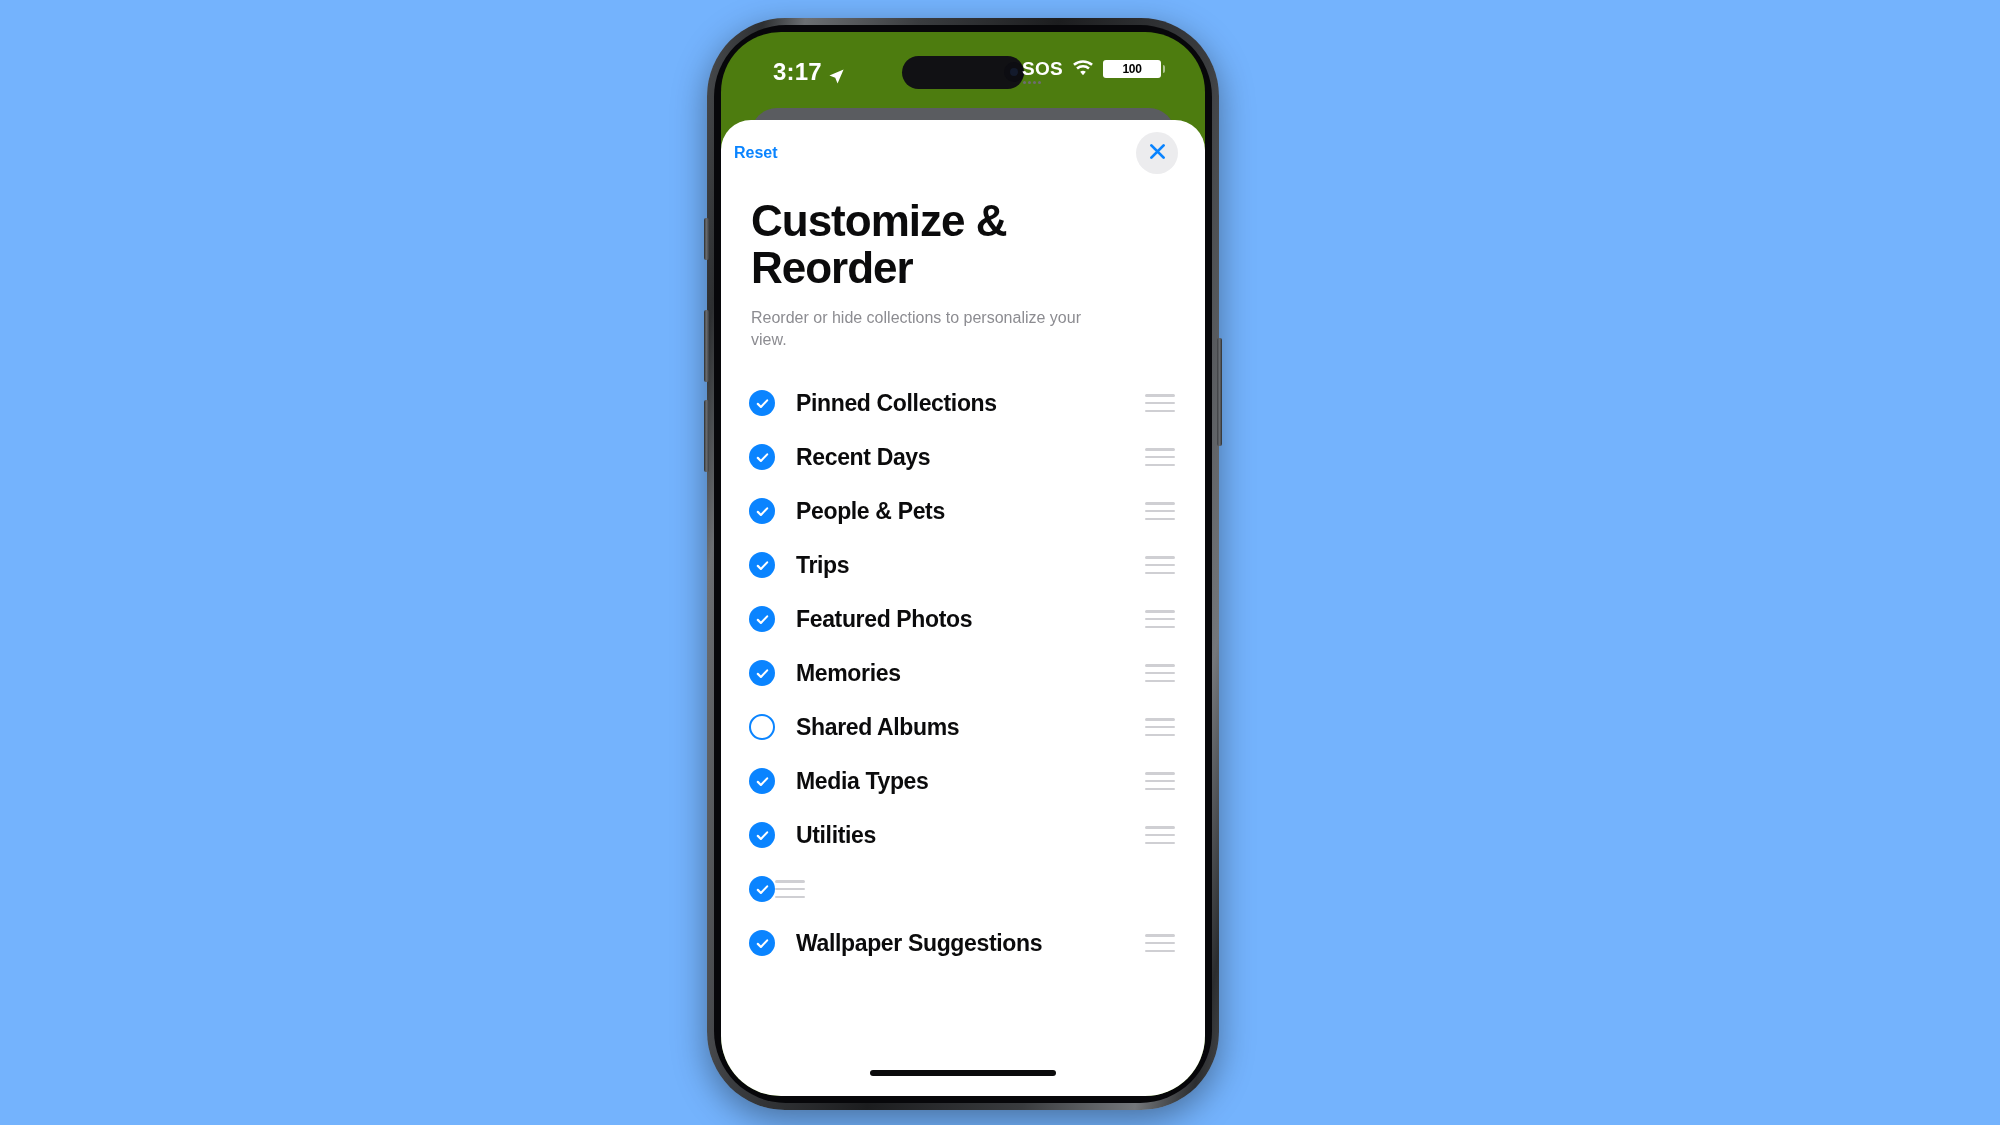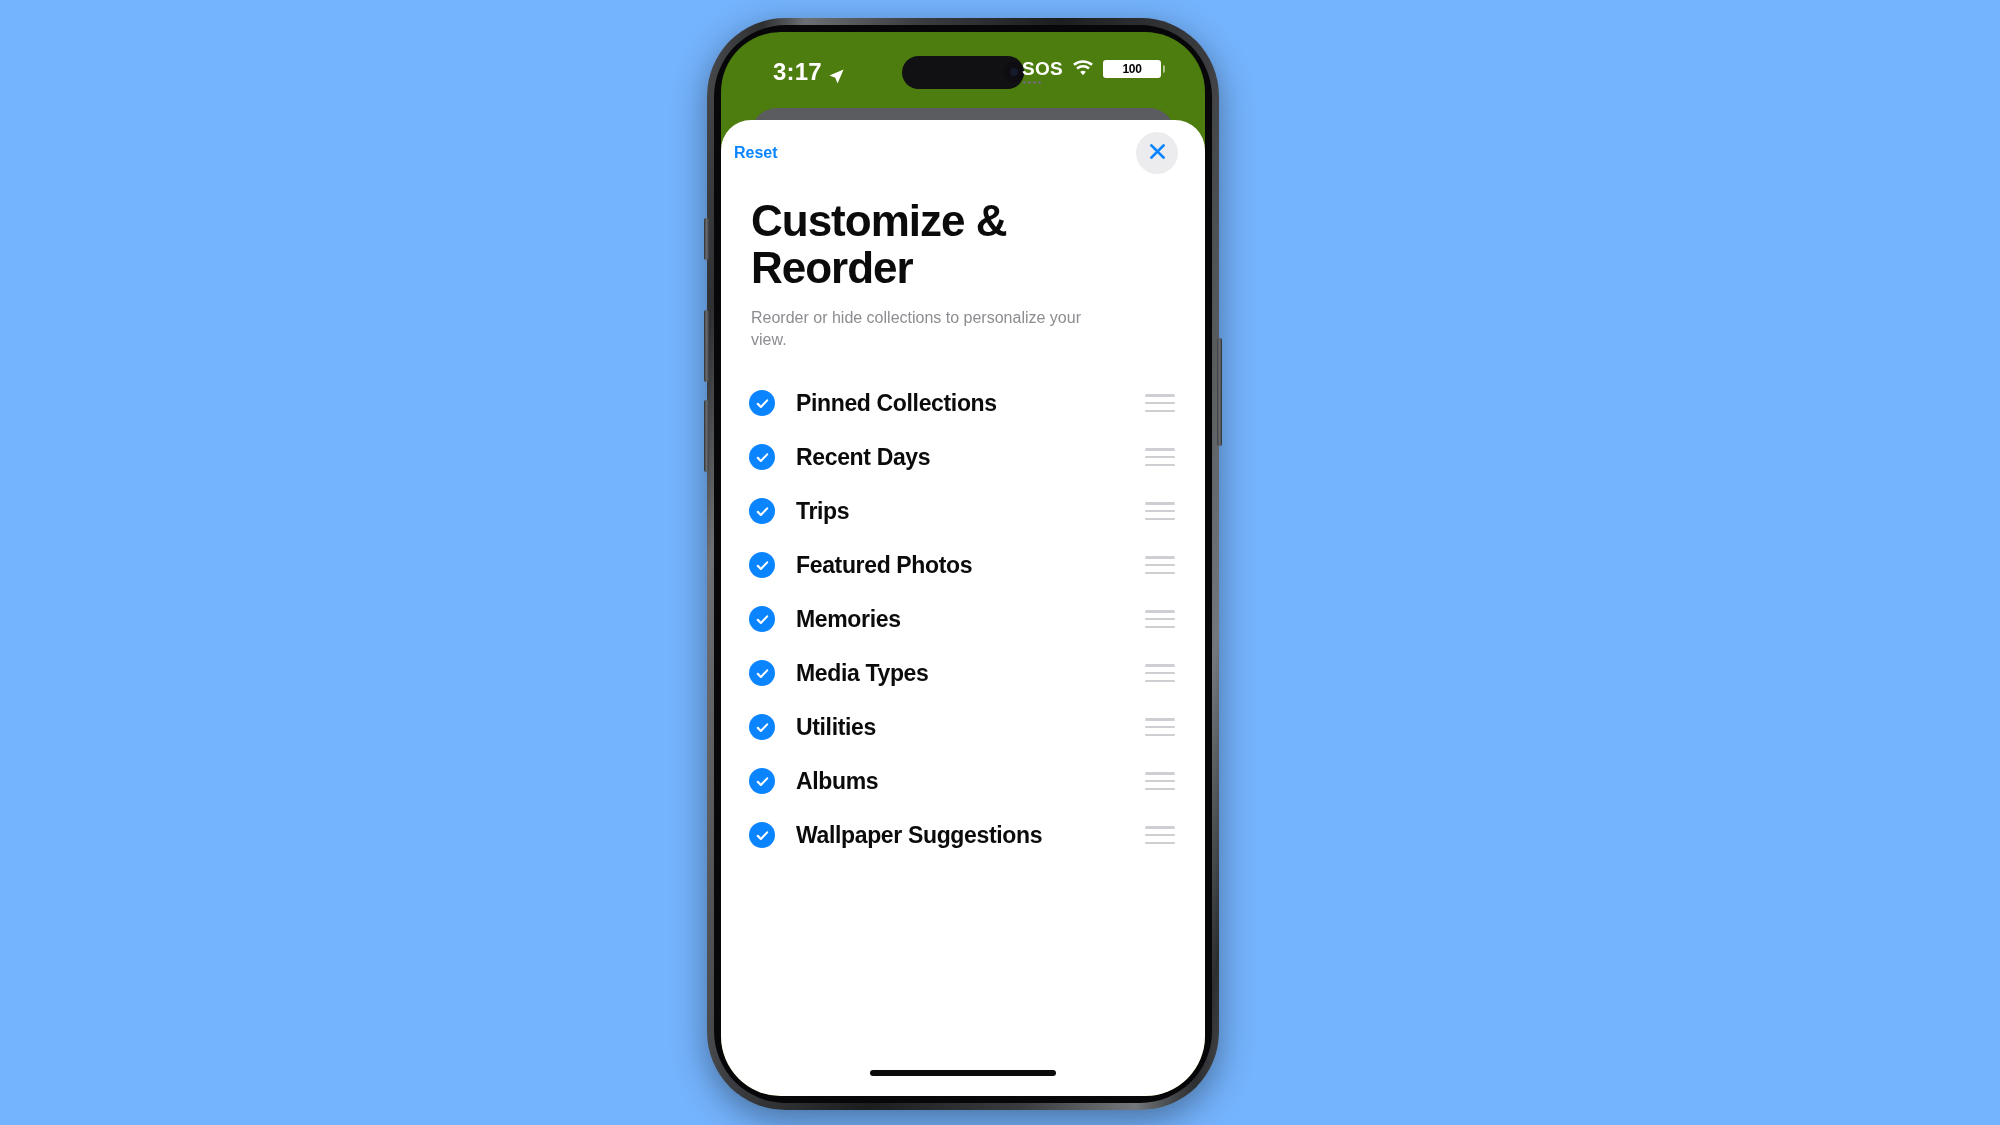--- a/index.html
+++ b/index.html
@@ -276,20 +276,33 @@
               <i></i>
               <i></i>
             </span>
           </div>
           <div class="row">
             <span class="check on">
               <svg viewBox="0 0 24 24" fill="none" stroke="#fff" stroke-width="3.4" stroke-linecap="round" stroke-linejoin="round">
                 <path d="M4.5 12.6 9.4 17.5 19.5 7"></path>
               </svg>
             </span>
+            <span class="row-label">People &amp; Pets</span>
+            <span class="handle">
+              <i></i>
+              <i></i>
+              <i></i>
+            </span>
+          </div>
+          <div class="row">
+            <span class="check on">
+              <svg viewBox="0 0 24 24" fill="none" stroke="#fff" stroke-width="3.4" stroke-linecap="round" stroke-linejoin="round">
+                <path d="M4.5 12.6 9.4 17.5 19.5 7"></path>
+              </svg>
+            </span>
             <span class="row-label">Trips</span>
             <span class="handle">
               <i></i>
               <i></i>
               <i></i>
             </span>
           </div>
           <div class="row">
             <span class="check on">
               <svg viewBox="0 0 24 24" fill="none" stroke="#fff" stroke-width="3.4" stroke-linecap="round" stroke-linejoin="round">
@@ -310,20 +323,29 @@
               </svg>
             </span>
             <span class="row-label">Memories</span>
             <span class="handle">
               <i></i>
               <i></i>
               <i></i>
             </span>
           </div>
           <div class="row">
+            <span class="check off"></span>
+            <span class="row-label">Shared Albums</span>
+            <span class="handle">
+              <i></i>
+              <i></i>
+              <i></i>
+            </span>
+          </div>
+          <div class="row">
             <span class="check on">
               <svg viewBox="0 0 24 24" fill="none" stroke="#fff" stroke-width="3.4" stroke-linecap="round" stroke-linejoin="round">
                 <path d="M4.5 12.6 9.4 17.5 19.5 7"></path>
               </svg>
             </span>
             <span class="row-label">Media Types</span>
             <span class="handle">
               <i></i>
               <i></i>
               <i></i>
@@ -341,21 +363,20 @@
               <i></i>
               <i></i>
             </span>
           </div>
           <div class="row">
             <span class="check on">
               <svg viewBox="0 0 24 24" fill="none" stroke="#fff" stroke-width="3.4" stroke-linecap="round" stroke-linejoin="round">
                 <path d="M4.5 12.6 9.4 17.5 19.5 7"></path>
               </svg>
             </span>
-            <span class="row-label">Albums</span>
             <span class="handle">
               <i></i>
               <i></i>
               <i></i>
             </span>
           </div>
           <div class="row">
             <span class="check on">
               <svg viewBox="0 0 24 24" fill="none" stroke="#fff" stroke-width="3.4" stroke-linecap="round" stroke-linejoin="round">
                 <path d="M4.5 12.6 9.4 17.5 19.5 7"></path>

